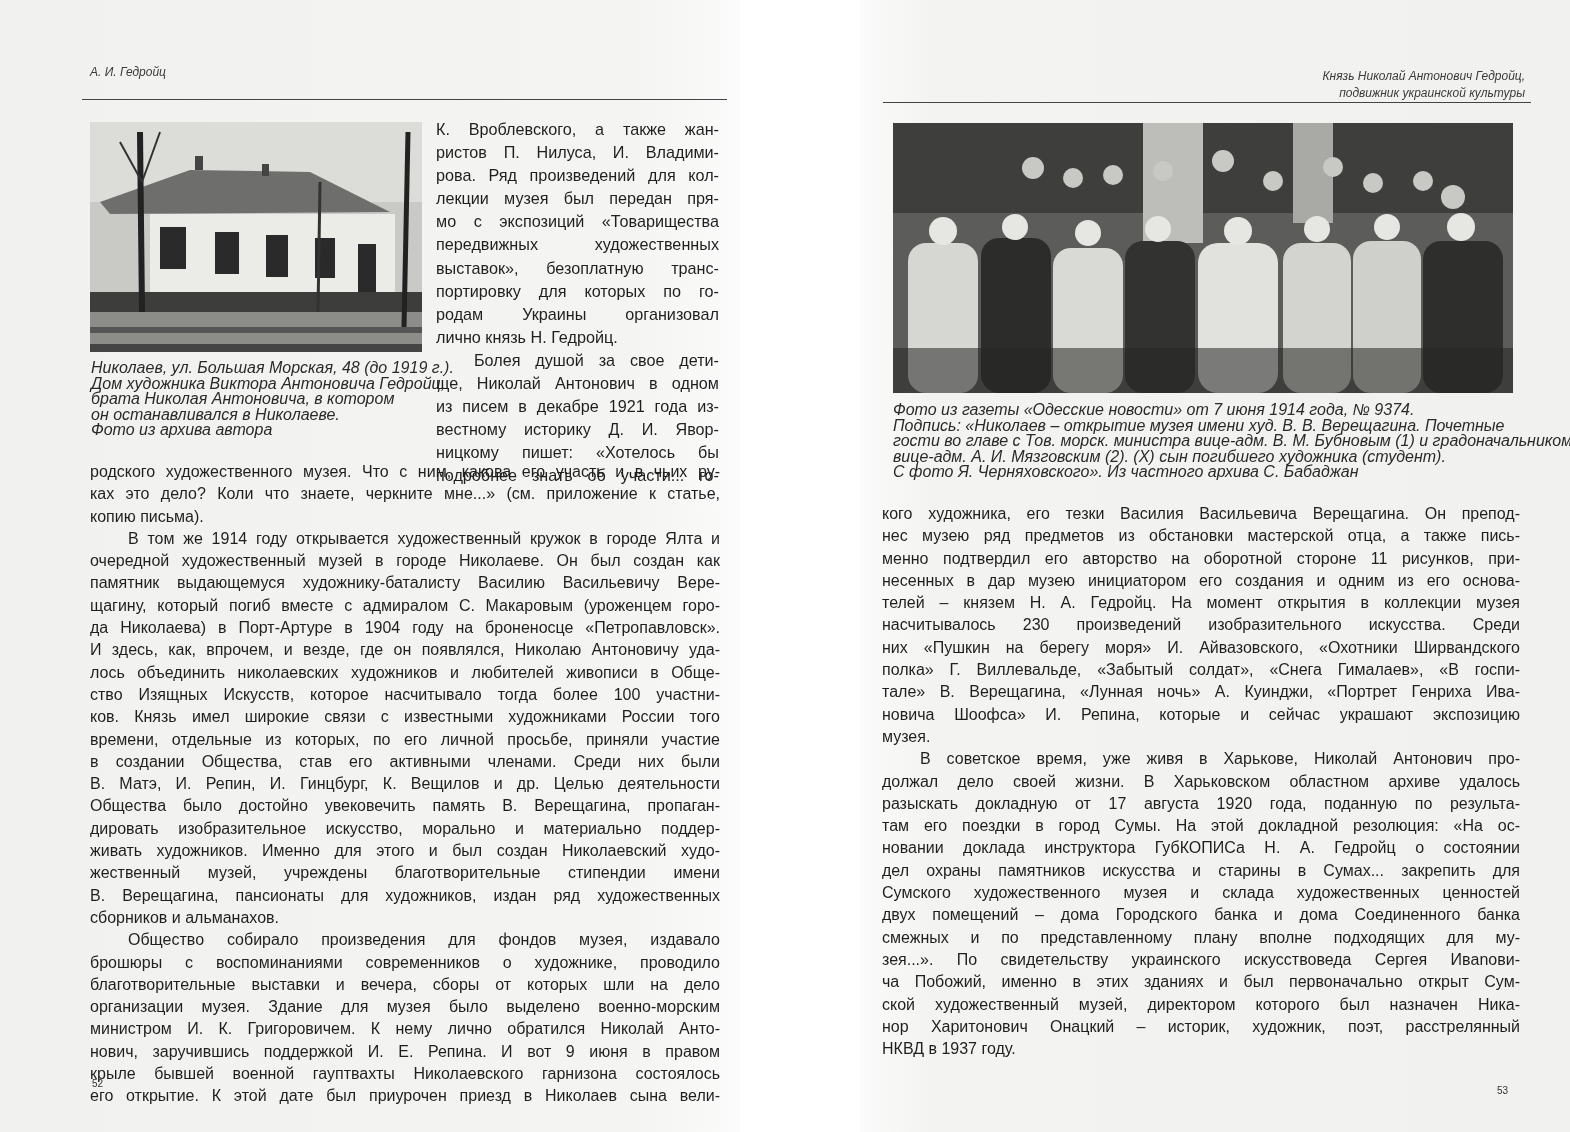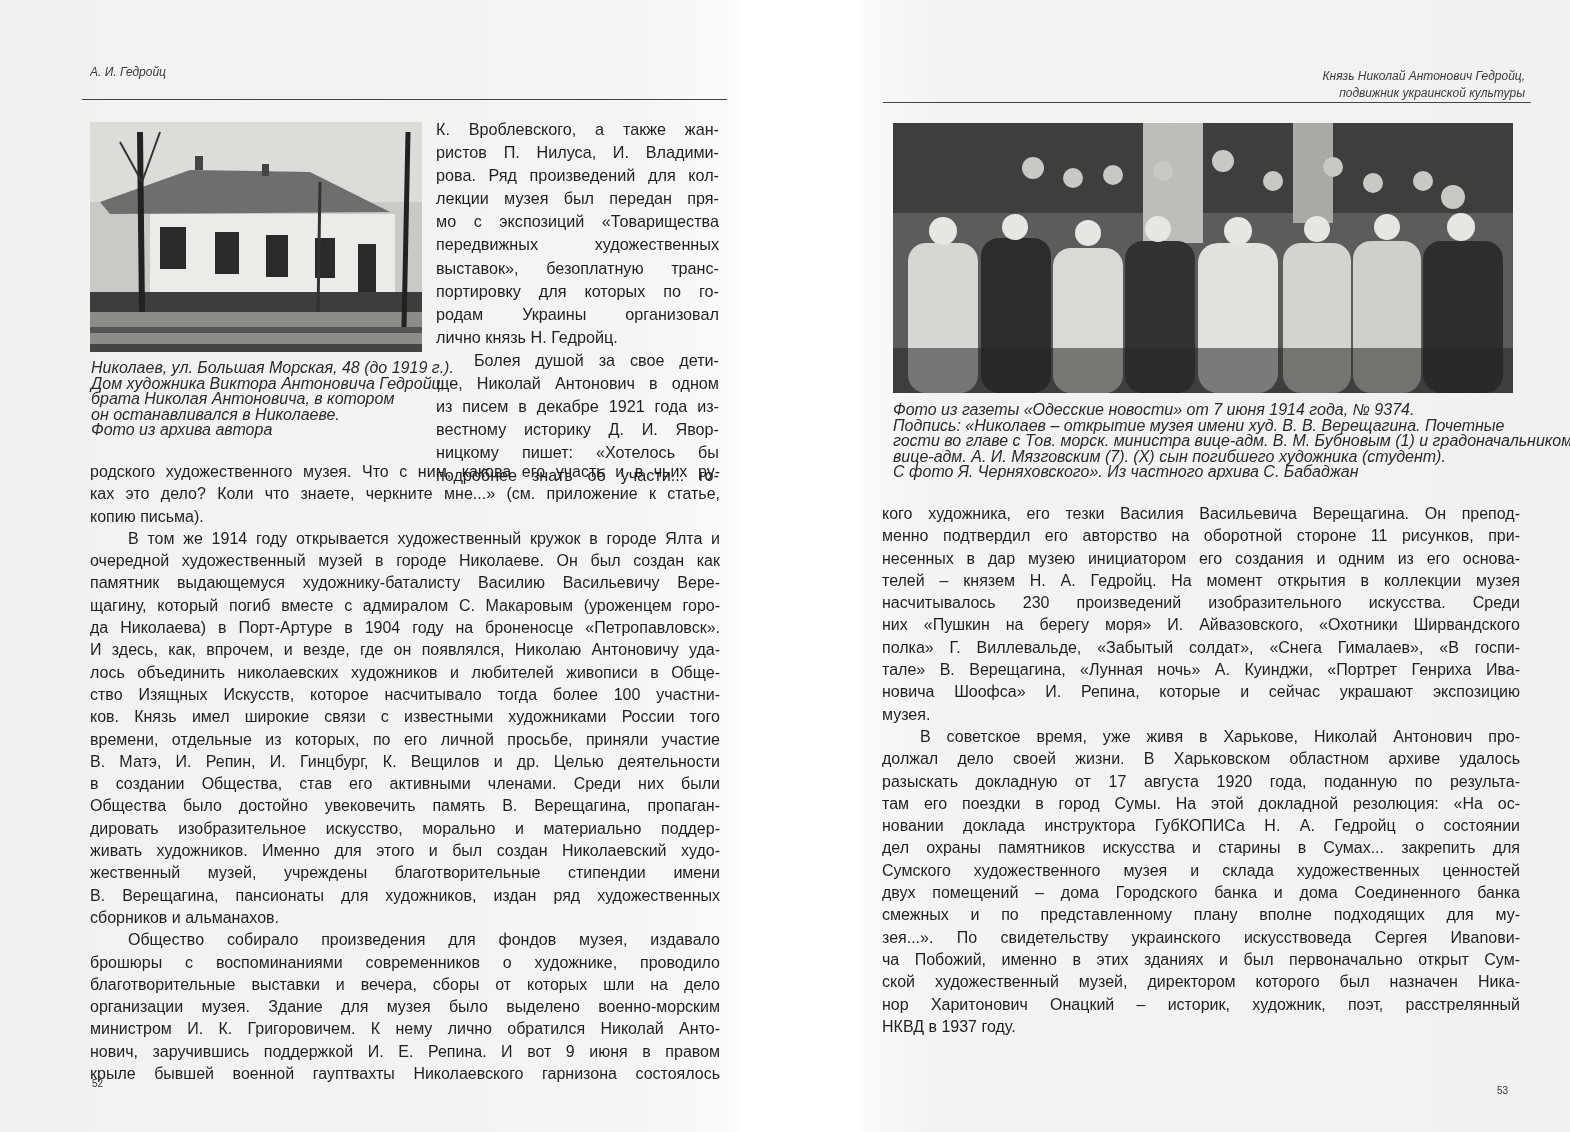--- a/index.html
+++ b/index.html
@@ -124,35 +124,36 @@
   <span class="line ind">В том же 1914 году открывается художественный кружок в городе Ялта и</span>
   <span class="line">очередной художественный музей в городе Николаеве. Он был создан как</span>
   <span class="line">памятник выдающемуся художнику-баталисту Василию Васильевичу Вере-</span>
   <span class="line">щагину, который погиб вместе с адмиралом С. Макаровым (уроженцем горо-</span>
   <span class="line">да Николаева) в Порт-Артуре в 1904 году на броненосце «Петропавловск».</span>
   <span class="line">И здесь, как, впрочем, и везде, где он появлялся, Николаю Антоновичу уда-</span>
   <span class="line">лось объединить николаевских художников и любителей живописи в Обще-</span>
   <span class="line">ство Изящных Искусств, которое насчитывало тогда более 100 участни-</span>
   <span class="line">ков. Князь имел широкие связи с известными художниками России того</span>
   <span class="line">времени, отдельные из которых, по его личной просьбе, приняли участие</span>
+  <span class="line">в создании Общества, став его активными членами. Среди них были</span>
   <span class="line">В. Матэ, И. Репин, И. Гинцбург, К. Вещилов и др. Целью деятельности</span>
-  <span class="line">в создании Общества, став его активными членами. Среди них были</span>
   <span class="line">Общества было достойно увековечить память В. Верещагина, пропаган-</span>
   <span class="line">дировать изобразительное искусство, морально и материально поддер-</span>
   <span class="line">живать художников. Именно для этого и был создан Николаевский худо-</span>
   <span class="line">жественный музей, учреждены благотворительные стипендии имени</span>
   <span class="line">В. Верещагина, пансионаты для художников, издан ряд художественных</span>
   <span class="line last">сборников и альманахов.</span>
   <span class="line ind">Общество собирало произведения для фондов музея, издавало</span>
   <span class="line">брошюры с воспоминаниями современников о художнике, проводило</span>
   <span class="line">благотворительные выставки и вечера, сборы от которых шли на дело</span>
   <span class="line">организации музея. Здание для музея было выделено военно-морским</span>
   <span class="line">министром И. К. Григоровичем. К нему лично обратился Николай Анто-</span>
   <span class="line">нович, заручившись поддержкой И. Е. Репина. И вот 9 июня в правом</span>
   <span class="line">крыле бывшей военной гауптвахты Николаевского гарнизона состоялось</span>
+  <span class="line">его открытие. К этой дате был приурочен приезд в Николаев сына вели-</span>
 </div>
 
 <div class="page-num left">52</div>
 
 <div class="running-head right">
   <div>Князь Николай Антонович Гедройц,</div>
   <div>подвижник украинской культуры</div>
 </div>
 <div class="head-rule right"></div>
 
@@ -194,26 +195,27 @@
       <circle cx="494" cy="104" r="13"></circle>
         <circle cx="568" cy="104" r="14"></circle>
     </g>
     <rect x="0" y="225" width="620" height="45" fill="#262625" opacity="0.55"></rect>
   </svg>
 </div>
 <div class="caption group">
   <div>Фото из газеты «Одесские новости» от 7 июня 1914 года, № 9374.</div>
   <div>Подпись: «Николаев – открытие музея имени худ. В. В. Верещагина. Почетные</div>
   <div>гости во главе с Тов. морск. министра вице-адм. В. М. Бубновым (1) и градоначальником</div>
-  <div>вице-адм. А. И. Мязговским (7). (X) сын погибшего художника (студент).</div>
+  <div>вице-адм. А. И. Мязговским (2). (X) сын погибшего художника (студент).</div>
   <div>С фото Я. Черняховского». Из частного архива С. Бабаджан</div>
 </div>
 
 <div class="col wide-right">
   <span class="line">кого художника, его тезки Василия Васильевича Верещагина. Он препод-</span>
+  <span class="line">нес музею ряд предметов из обстановки мастерской отца, а также пись-</span>
   <span class="line">менно подтвердил его авторство на оборотной стороне 11 рисунков, при-</span>
   <span class="line">несенных в дар музею инициатором его создания и одним из его основа-</span>
   <span class="line">телей – князем Н. А. Гедройц. На момент открытия в коллекции музея</span>
   <span class="line">насчитывалось 230 произведений изобразительного искусства. Среди</span>
   <span class="line">них «Пушкин на берегу моря» И. Айвазовского, «Охотники Ширвандского</span>
   <span class="line">полка» Г. Виллевальде, «Забытый солдат», «Снега Гималаев», «В госпи-</span>
   <span class="line">тале» В. Верещагина, «Лунная ночь» А. Куинджи, «Портрет Генриха Ива-</span>
   <span class="line">новича Шоофса» И. Репина, которые и сейчас украшают экспозицию</span>
   <span class="line last">музея.</span>
   <span class="line ind">В советское время, уже живя в Харькове, Николай Антонович про-</span>

